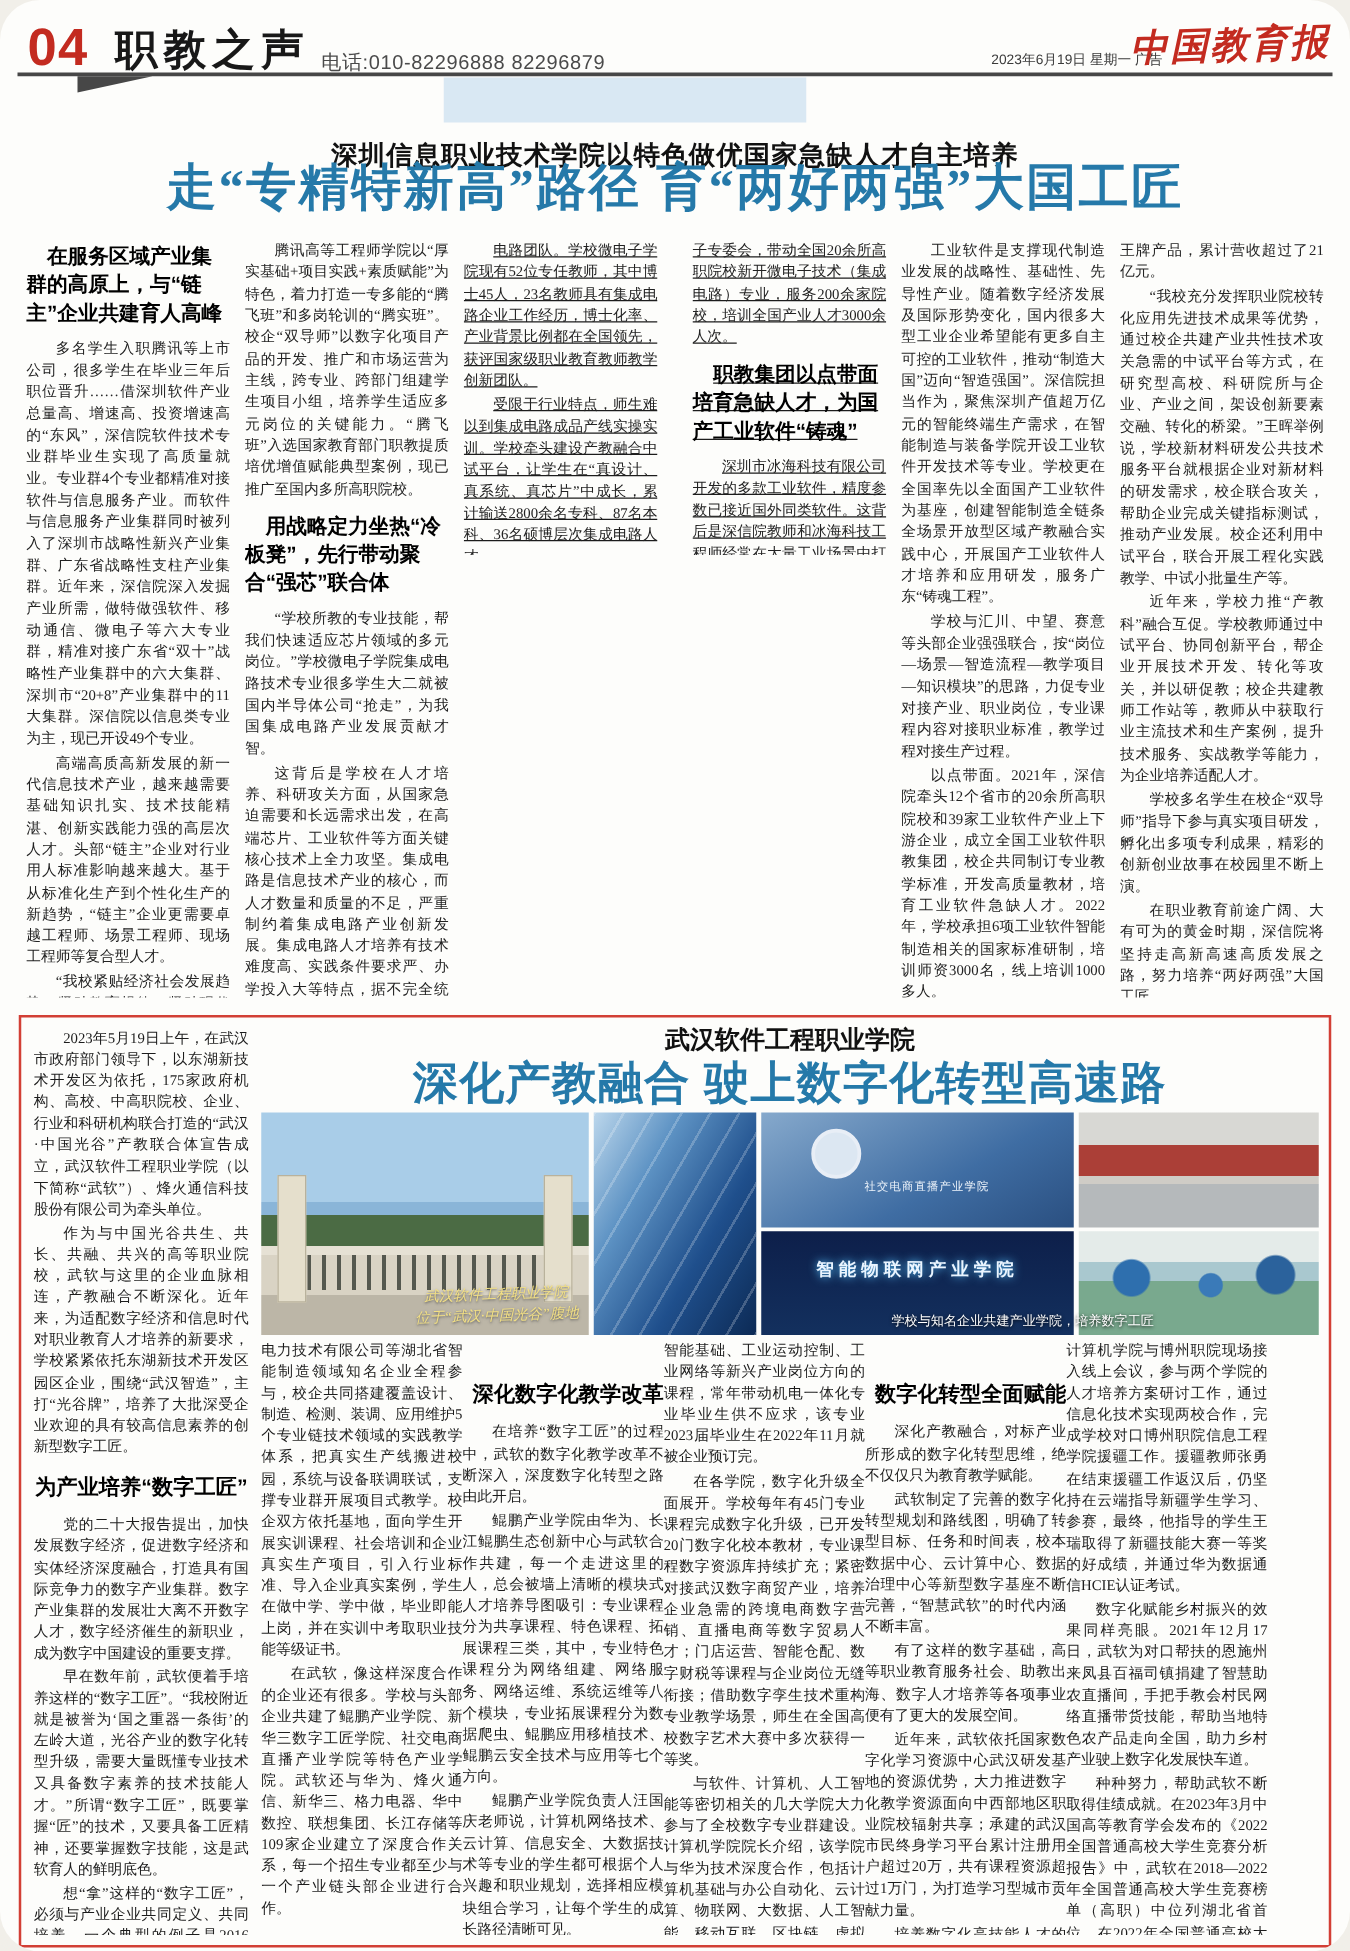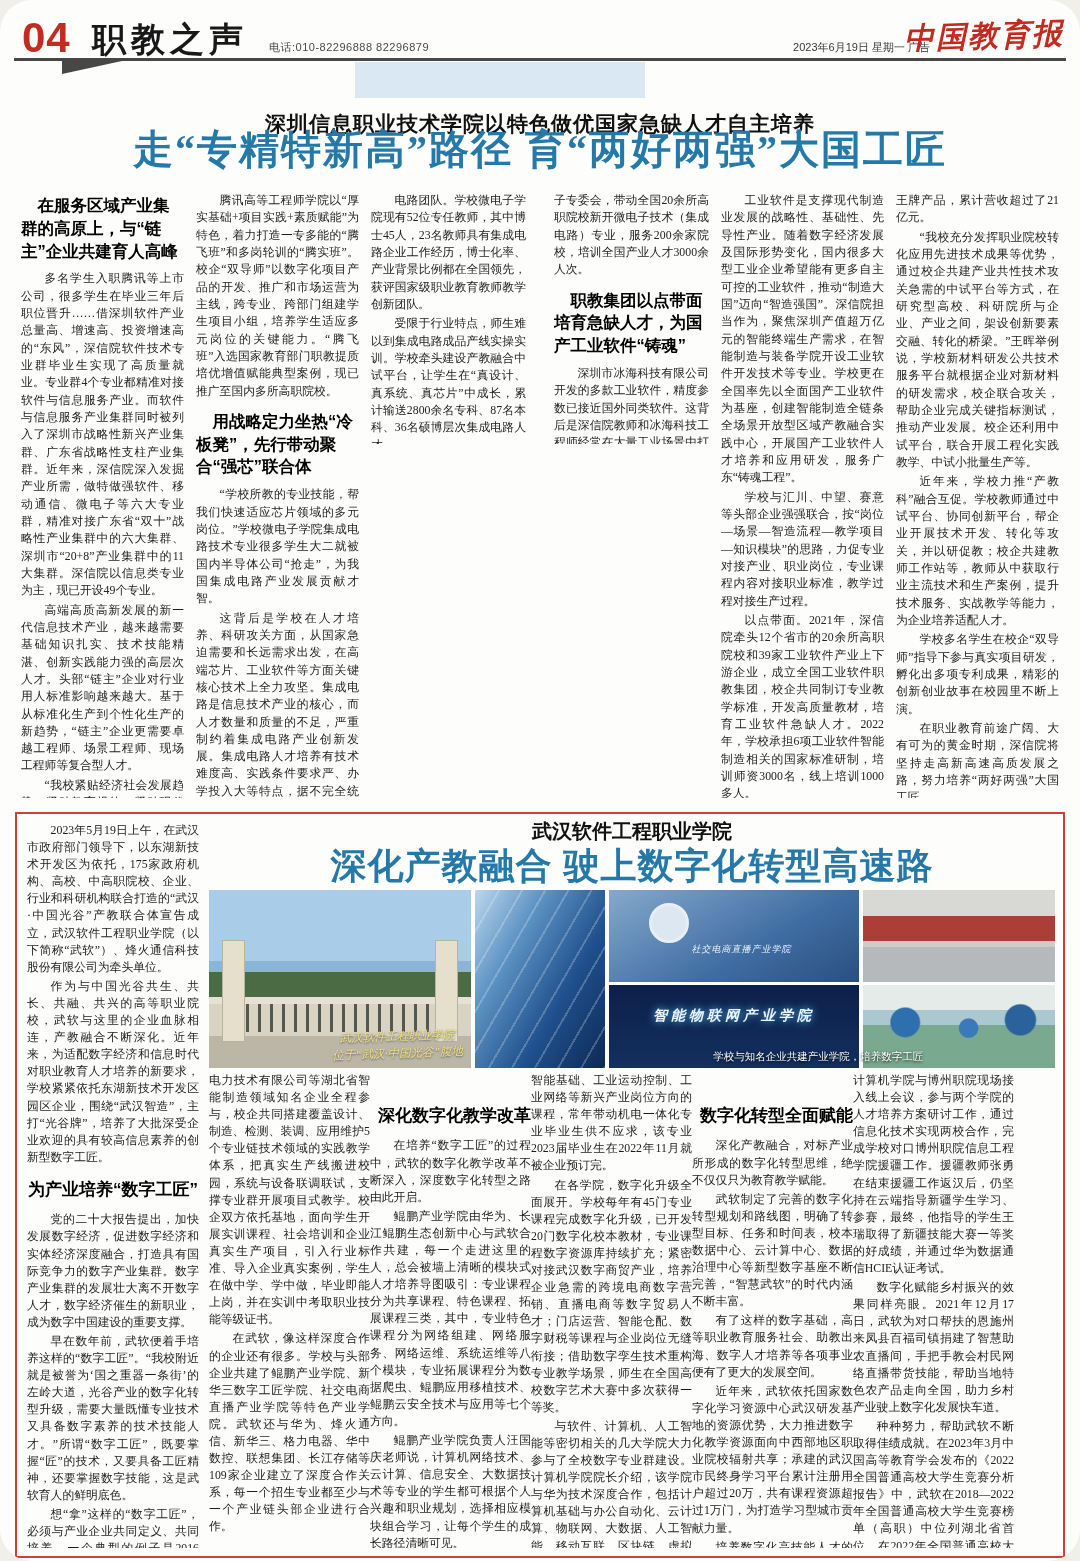--- a/index.html
+++ b/index.html
@@ -2,36 +2,36 @@
 <html><head>
 <meta charset="utf-8">
 <style>
   html,body{margin:0;padding:0;}
   body{width:1080px;height:1561px;background:#f1efe9;font-family:"Liberation Serif",serif;color:#1c1c1c;overflow:hidden;}
   .page{position:relative;width:1080px;height:1561px;background:#fdfdfb;overflow:hidden;border-radius:32px;}
 
   
   .pageno{position:absolute;left:22px;top:14px;font-family:"Liberation Sans",sans-serif;font-weight:900;font-size:42px;color:#c32b20;letter-spacing:1px;}
   .section-title{position:absolute;left:92px;top:17px;font-family:"Liberation Sans",sans-serif;font-weight:900;font-size:34px;color:#181818;letter-spacing:5px;}
-  .phone{position:absolute;left:269px;top:40px;font-family:"Liberation Sans",sans-serif;font-size:11px;color:#4a4a4a;letter-spacing:.5px;}
+  .phone{position:absolute;left:257px;top:40px;font-family:"Liberation Sans",sans-serif;font-size:16px;color:#4a4a4a;letter-spacing:.5px;}
   .dateline{position:absolute;right:150px;top:40px;font-family:"Liberation Sans",sans-serif;font-size:11px;color:#3a3a3a;}
   .brand{position:absolute;right:16px;top:16px;font-family:"Liberation Serif",serif;font-style:italic;font-weight:bold;font-size:30px;color:#c32b20;transform:rotate(-2deg);letter-spacing:2px;}
   .rule{position:absolute;left:14px;right:14px;top:58px;height:3px;background:#474747;}
   .notch{position:absolute;left:62px;top:61px;width:0;height:0;border-top:13px solid #474747;border-right:60px solid transparent;}
 
   
   .top-article{position:absolute;left:15px;top:66px;width:1050px;height:740px;}
   .blue-box1{position:absolute;left:340px;top:-4px;width:290px;height:36px;background:#d9e8f3;}
   .blue-box2{height:50px;background:linear-gradient(to right,transparent 42%,#d9e8f3 42%);margin-bottom:3px;}
   .kicker{position:absolute;left:0;right:0;top:26px;text-align:center;font-family:"Liberation Sans",sans-serif;font-weight:bold;font-size:21px;color:#111;letter-spacing:1px;margin-top:18px;}
   .headline{position:absolute;left:0;right:0;top:56px;margin:0;text-align:center;font-family:"Liberation Serif",serif;font-weight:900;font-size:40px;color:#2579a9;letter-spacing:2px;}
   .cols{position:absolute;left:6px;right:6px;top:126px;height:606px;display:flex;gap:12px;}
   .col{width:163px;overflow:hidden;}
   .mid{width:338px;display:flex;flex-direction:row;overflow:hidden;justify-content:center;}
-  .mid-cols{display:flex;gap:28px;height:252px;overflow:hidden;}
+  .mid-cols{display:flex;gap:28px;height:252px;overflow:hidden;text-decoration:underline;}
   .mid-cols .col{height:252px;}
 
   .col p, .mid-cols p{font-size:11.8px;line-height:1.47;text-align:justify;text-indent:2em;margin:0 0 2px 0;color:#222;}
   .subhead{font-family:"Liberation Sans",sans-serif;font-weight:bold;font-size:16.5px;line-height:1.38;color:#000;margin:10px 0 8px 0;text-indent:1em;}
   .subhead.first{margin-top:2px;}
 
   
   .photo{position:relative;height:292px;background:linear-gradient(180deg,#edebe5 0%,#d8d9d7 45%,#bfc3c4 100%);overflow:hidden;}
   .ph-beam{position:absolute;left:6%;top:6%;width:88%;height:10%;background:#9aa0a4;border-radius:3px;}
   .ph-arm{position:absolute;left:40%;top:10%;width:14%;height:52%;background:#3c4246;transform:rotate(7deg);border-radius:6px;}
@@ -53,21 +53,21 @@
   .b-headline{position:absolute;left:192px;right:8px;top:28px;margin:0;text-align:center;font-family:Liberation Sans, sans-serif;font-weight:900;font-size:36px;color:#2579a9;letter-spacing:1px;}
   .b-strip{position:absolute;left:192px;right:8px;top:76px;height:178px;display:flex;gap:4px;}
   .b-strip .cell{position:relative;overflow:hidden;}
   .gate{width:262px;background:linear-gradient(180deg,#a9cde8 0% 40%,#8ab5d8 40% 46%,#4b6b44 46% 60%,#e6e1d4 60% 64%,#d9d3c4 64% 82%,#bcb6a7 82% 100%);}
   .pillar{position:absolute;top:28%;width:8%;height:56%;background:#e5dfcc;border:1px solid #b9b29c;}
   .pillar.l{left:5%;} .pillar.r{right:5%;}
   .gatebars{position:absolute;left:14%;right:14%;bottom:20%;height:16%;background:repeating-linear-gradient(90deg,#55584f 0 3px,transparent 3px 12px);}
   .gate-caption{position:absolute;right:8px;bottom:6px;text-align:center;color:#f3e084;font-size:11.5px;line-height:1.5;font-family:"Liberation Serif",serif;font-style:italic;transform:rotate(-2deg);text-shadow:0 1px 2px #555;}
   .corridor{width:130px;background:linear-gradient(120deg,#bcd7ec 0%,#5e93c4 30%,#1f4f8c 65%,#0c2a55 100%);}
   .corridor:after{content:"";position:absolute;inset:0;background:repeating-linear-gradient(120deg,rgba(255,255,255,.22) 0 2px,transparent 2px 20px);}
-  .stack{width:250px;display:flex;flex-direction:column;gap:3px;font-style:italic;}
+  .stack{width:250px;display:flex;flex-direction:column;gap:3px;}
   .stack.narrow{flex:1;}
   .showroom{position:relative;height:92px;background:linear-gradient(150deg,#86a9cc,#3f6da3 60%,#2a4f80);overflow:hidden;}
   .logo-circle{position:absolute;left:16%;top:14%;width:34px;height:34px;border:3px solid #e8eef6;border-radius:50%;background:#dce7f2;}
   .showroom-label{position:absolute;left:12%;right:6%;top:58%;color:#eef4fb;font-family:"Liberation Sans",sans-serif;font-size:9px;letter-spacing:1px;text-align:center;}
   .signroom{position:relative;flex:1;background:linear-gradient(180deg,#0d1f4a,#13305e);overflow:hidden;}
   .sign-text{position:absolute;left:0;right:0;top:26%;text-align:center;color:#eaf5ff;font-family:"Liberation Sans",sans-serif;font-weight:bold;font-size:14px;letter-spacing:4px;text-shadow:0 0 8px #58c4ff;}
   .exhibit{position:relative;height:92px;background:linear-gradient(180deg,#d8d8d4 0 28%,#ab3f37 28% 55%,#cfccc6 55% 62%,#b5b9bb 62% 100%);}
   .lab{position:relative;flex:1;background:linear-gradient(180deg,#e4ebe9 0 30%,#a9c8cf 30% 48%,#79a98e 48% 100%);}
   .lab:after{content:"";position:absolute;inset:0;background:radial-gradient(circle at 22% 45%,#2e6fae 0 9%,transparent 10%),radial-gradient(circle at 55% 52%,#3a7ab8 0 8%,transparent 9%),radial-gradient(circle at 82% 42%,#2b629c 0 9%,transparent 10%);}
   .strip-caption{position:absolute;left:46%;right:2%;bottom:4px;text-align:center;color:#fff;font-family:"Liberation Sans",sans-serif;font-size:10.5px;text-shadow:0 1px 3px #000;}

